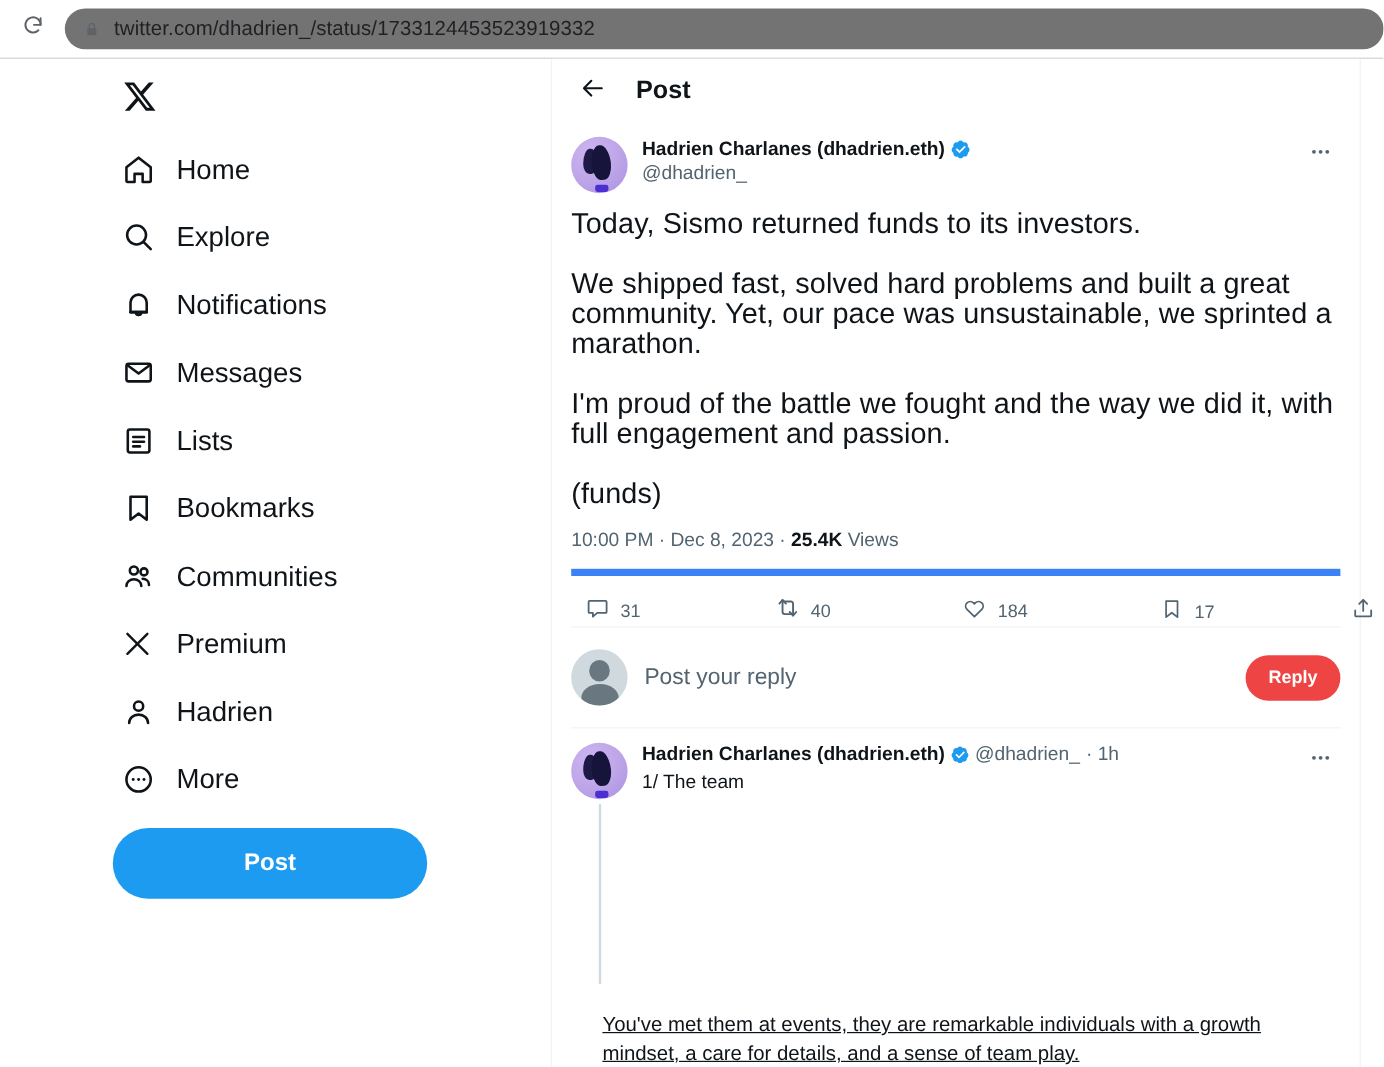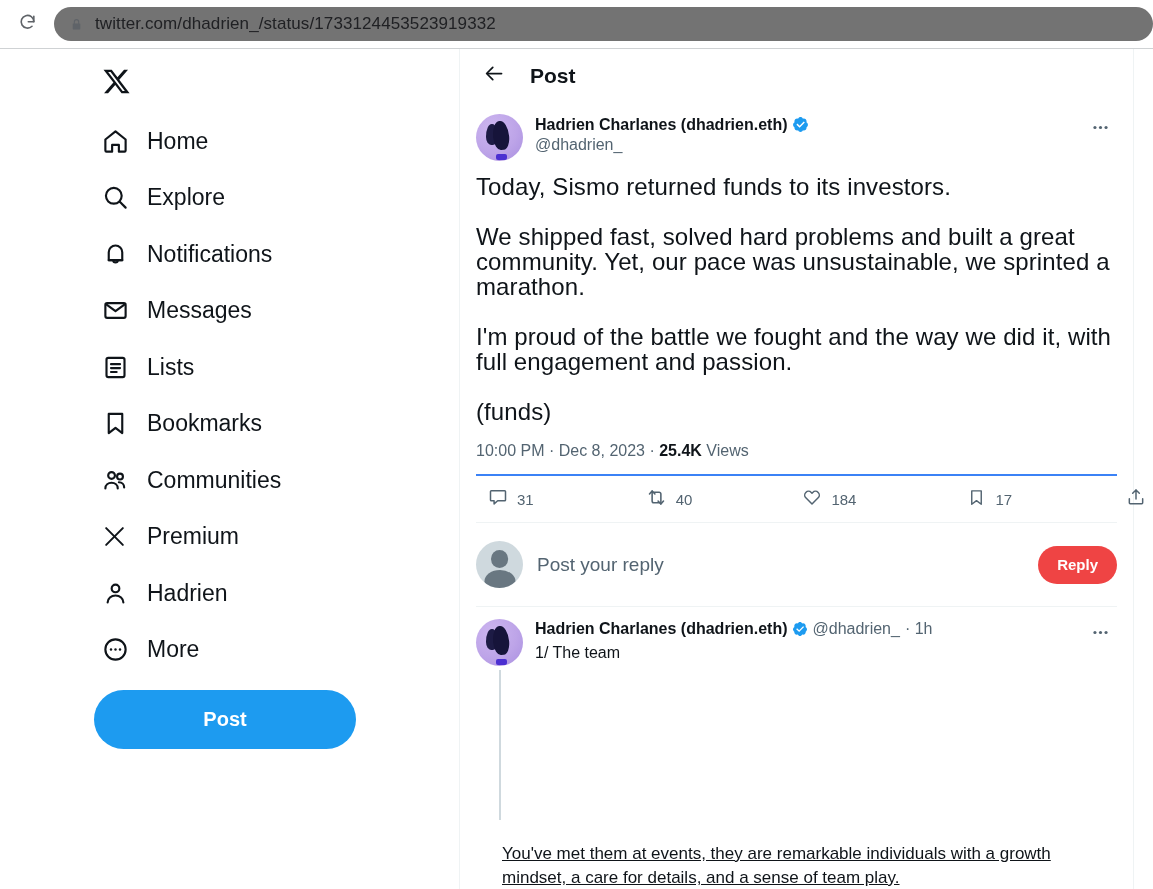--- a/index.html
+++ b/index.html
@@ -222,25 +222,25 @@
     color: #536471;
     line-height: 20px;
   }
   .meta-row .views-count {
     color: #0f1419;
     font-weight: bold;
   }
 
   .actions {
     margin-top: 13px;
-    border-top: 2px solid #3b82f6;
+    border-top: 6px solid #3b82f6;
     border-bottom: 1px solid #eff3f4;
     height: 49px;
     display: flex;
-    align-items: center;
+    align-items: flex-end;
     color: #536471;
   }
   .action {
     display: flex;
     align-items: center;
     cursor: pointer;
     color: #536471;
   }
   .action .count {
     font-size: 15px;

